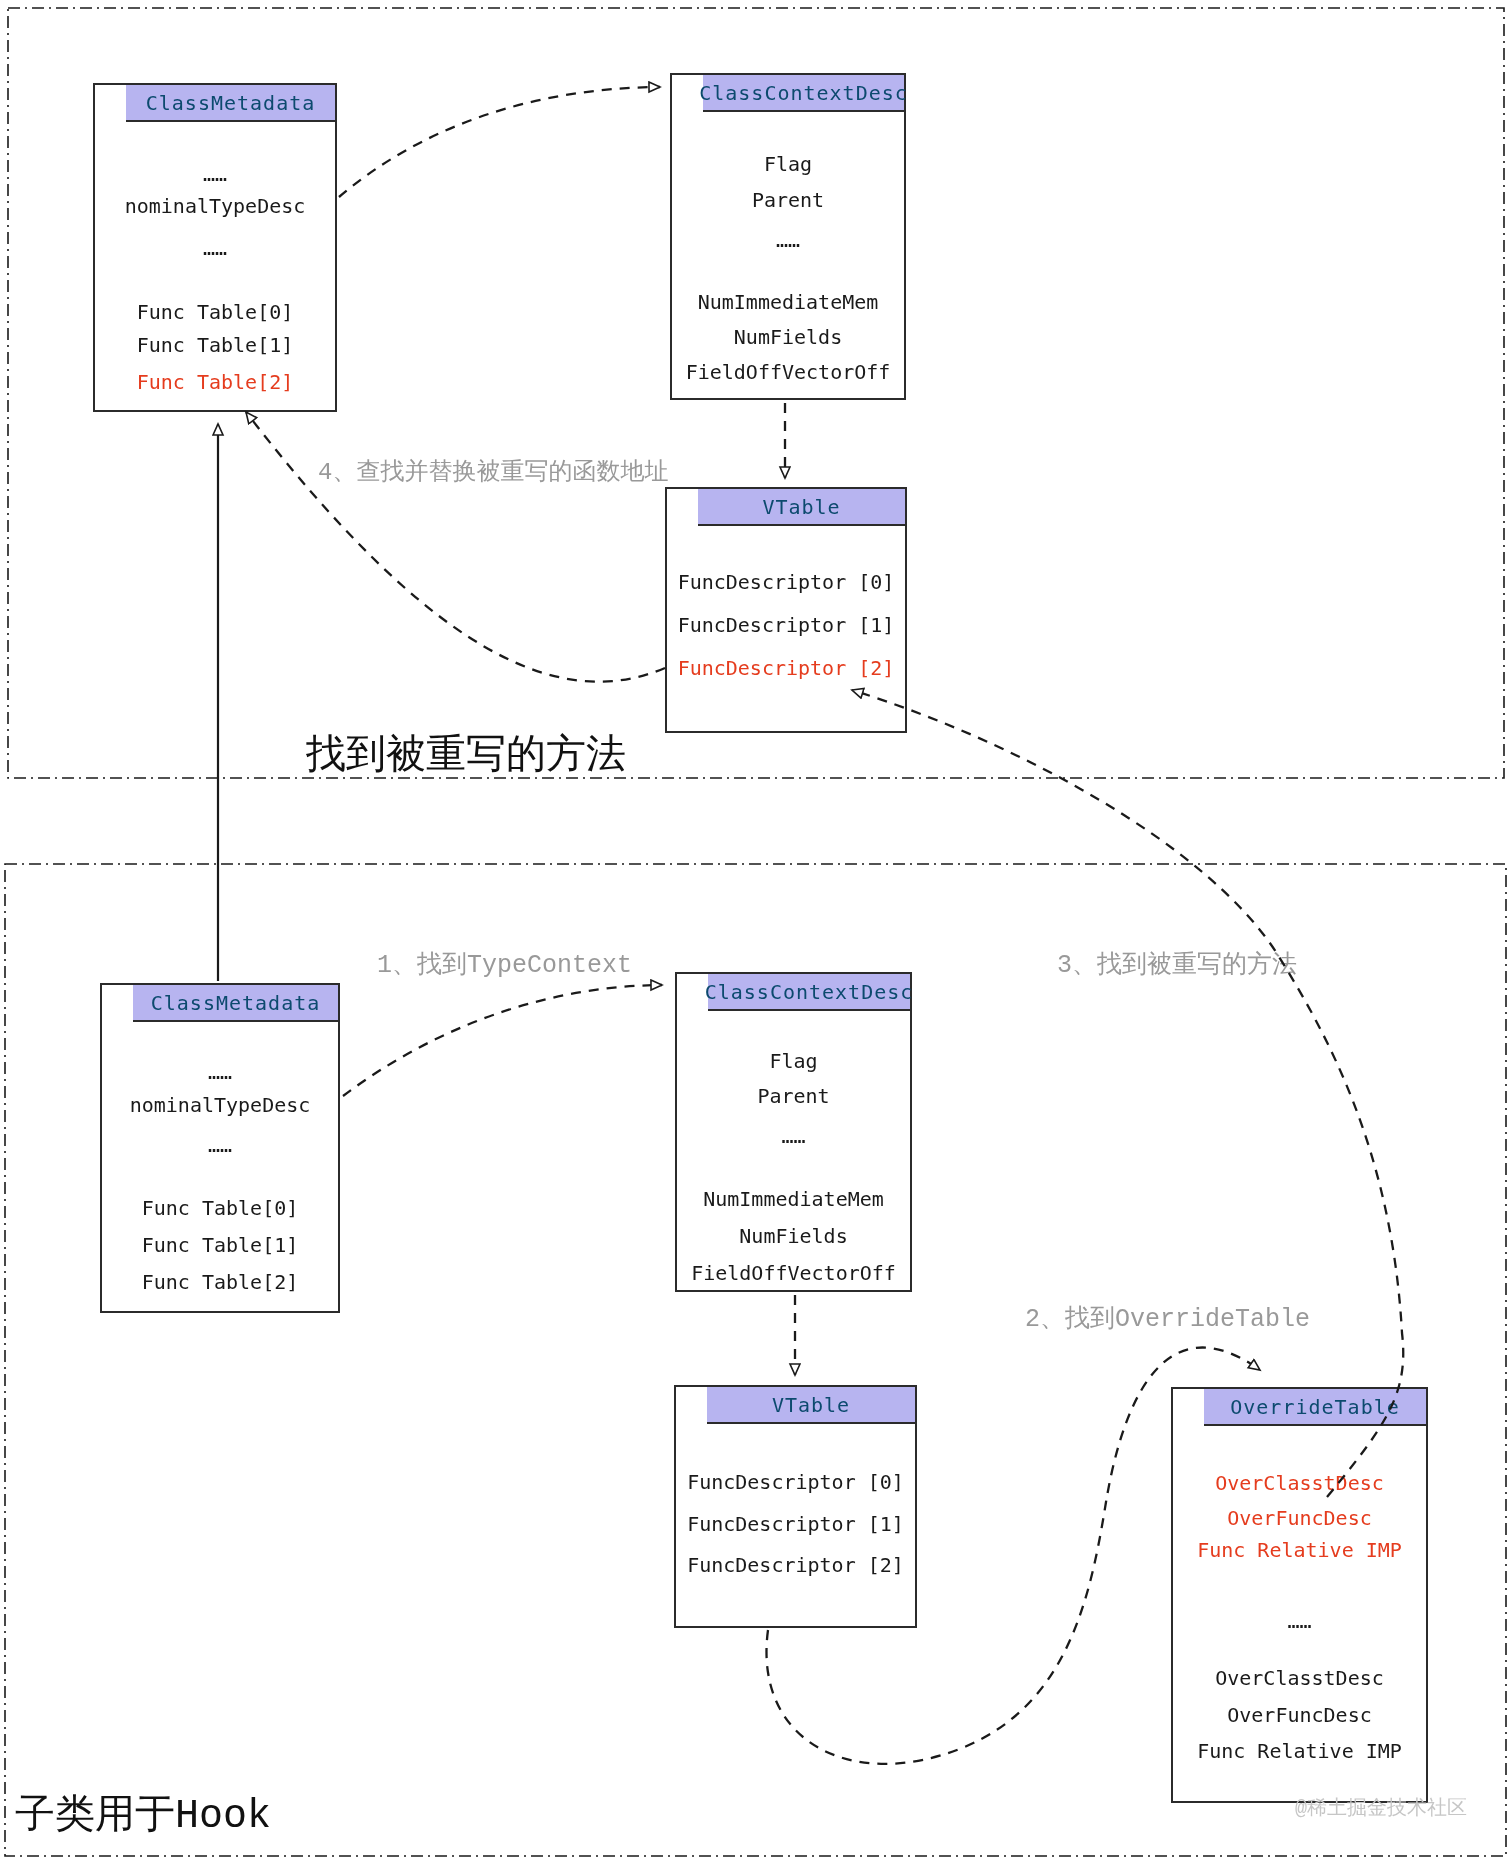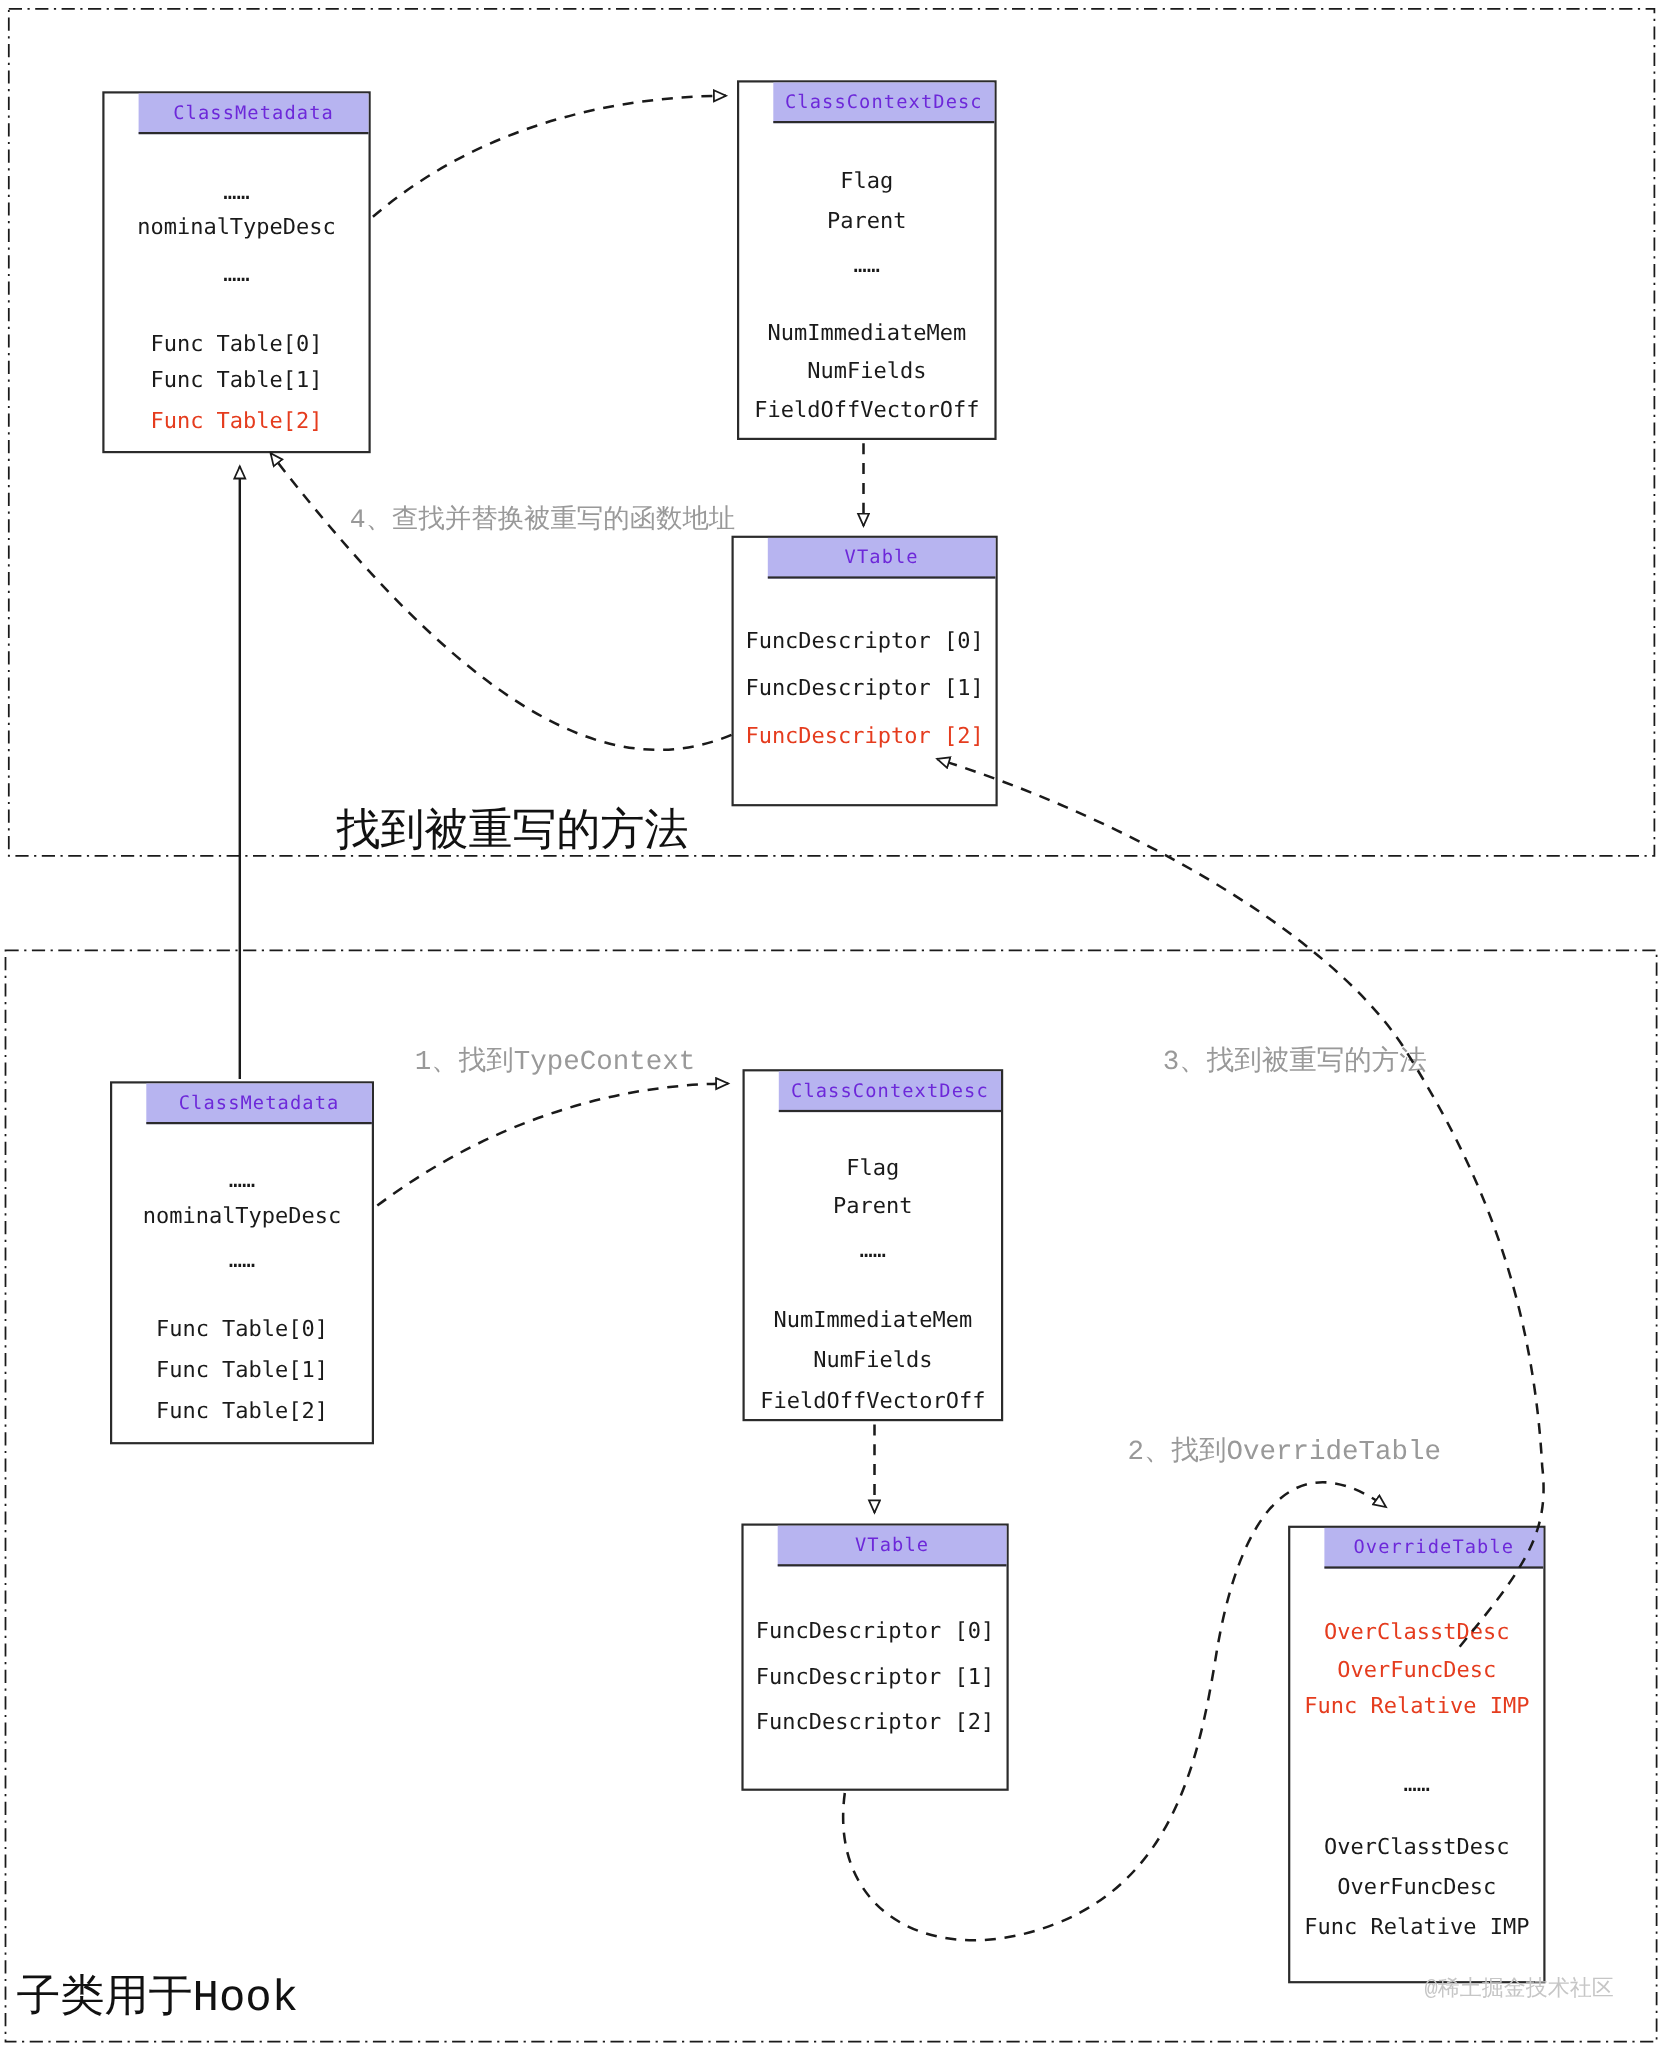--- a/index.html
+++ b/index.html
@@ -10,21 +10,21 @@
   html,body{margin:0;padding:0;}
   body{
     width:1512px;height:1861px;position:relative;background:#ffffff;
     overflow:hidden;
     font-family:"DejaVu Sans Mono","Liberation Mono",monospace;
   }
   .arrows{position:absolute;left:0;top:0;z-index:5;pointer-events:none;}
   .box{position:absolute;background:#ffffff;border:2px solid #2b2b2b;box-sizing:border-box;z-index:2;}
   .box-header{
     height:35px;background:var(--header-fill);border-bottom:2px solid #2b2b2b;
-    color:#6d28d9;font-size:17px;display:flex;align-items:center;justify-content:center;
+    color:#0c4a6e;font-size:20px;display:flex;align-items:center;justify-content:center;
     letter-spacing:1px;white-space:nowrap;margin-left:31px;
   }
   .box-body{position:absolute;top:37px;left:0;right:0;bottom:0;}
   .row{
     position:absolute;left:0;right:0;text-align:center;transform:translateY(-50%);
     font-size:20px;color:#1a1a1a;white-space:nowrap;
   }
   .row.red{color:var(--highlight-red);}
   .dlabel{
     position:absolute;z-index:3;
@@ -123,21 +123,21 @@
 
 <div class="box" style="left:674px;top:1385px;width:243px;height:243px">
   <div class="box-header">VTable</div>
   <div class="box-body">
     <div class="row" style="top:58px">FuncDescriptor [0]</div>
     <div class="row" style="top:100px">FuncDescriptor [1]</div>
     <div class="row" style="top:141px">FuncDescriptor [2]</div>
   </div>
 </div>
 
-<div class="box" style="left:1171px;top:1387px;width:234px;height:416px">
+<div class="box" style="left:1171px;top:1387px;width:257px;height:416px">
   <div class="box-header">OverrideTable</div>
   <div class="box-body">
     <div class="row red" style="top:57px">OverClasstDesc</div>
     <div class="row red" style="top:92px">OverFuncDesc</div>
     <div class="row red" style="top:124px">Func Relative IMP</div>
     <div class="row" style="top:195px">……</div>
     <div class="row" style="top:252px">OverClasstDesc</div>
     <div class="row" style="top:289px">OverFuncDesc</div>
     <div class="row" style="top:325px">Func Relative IMP</div>
   </div>

